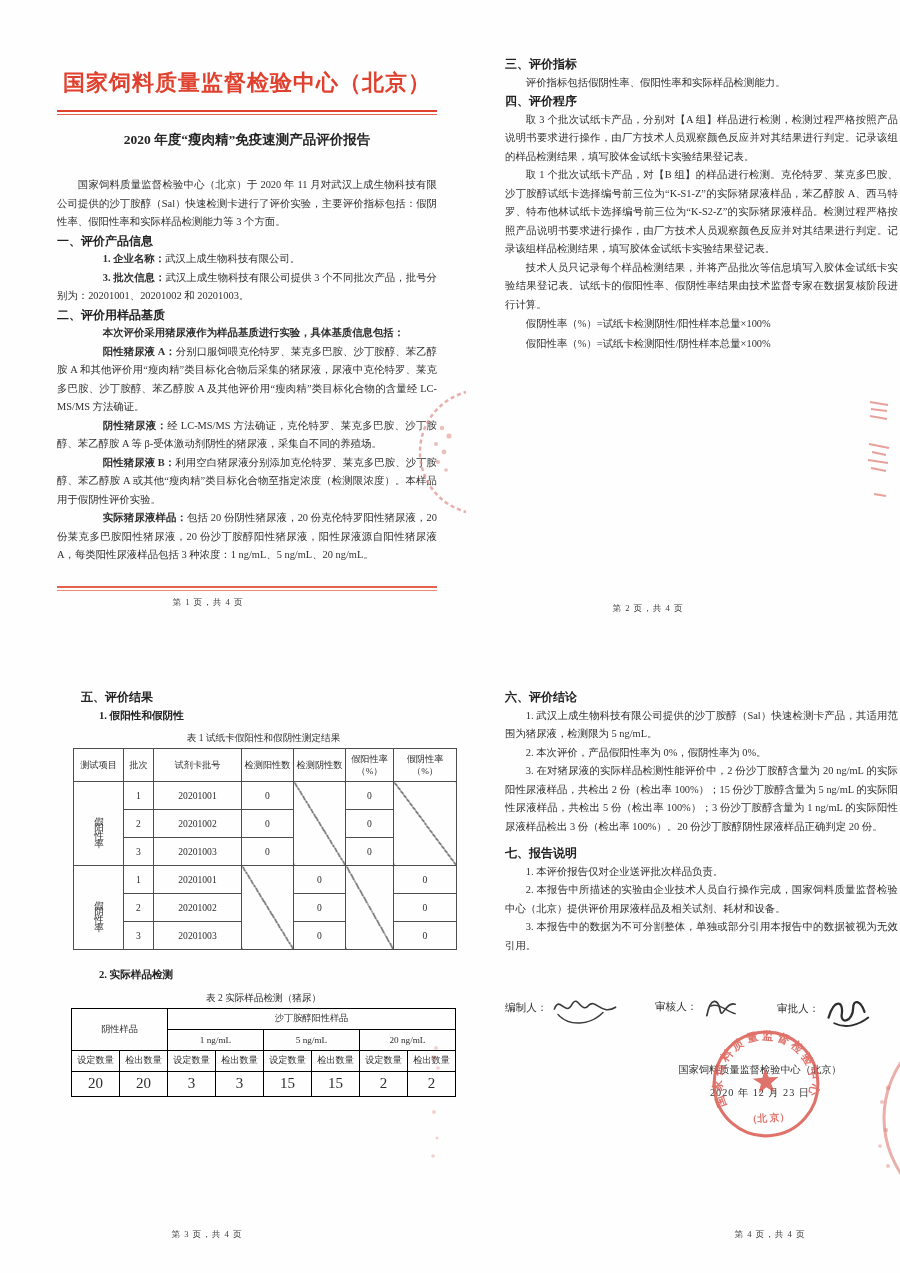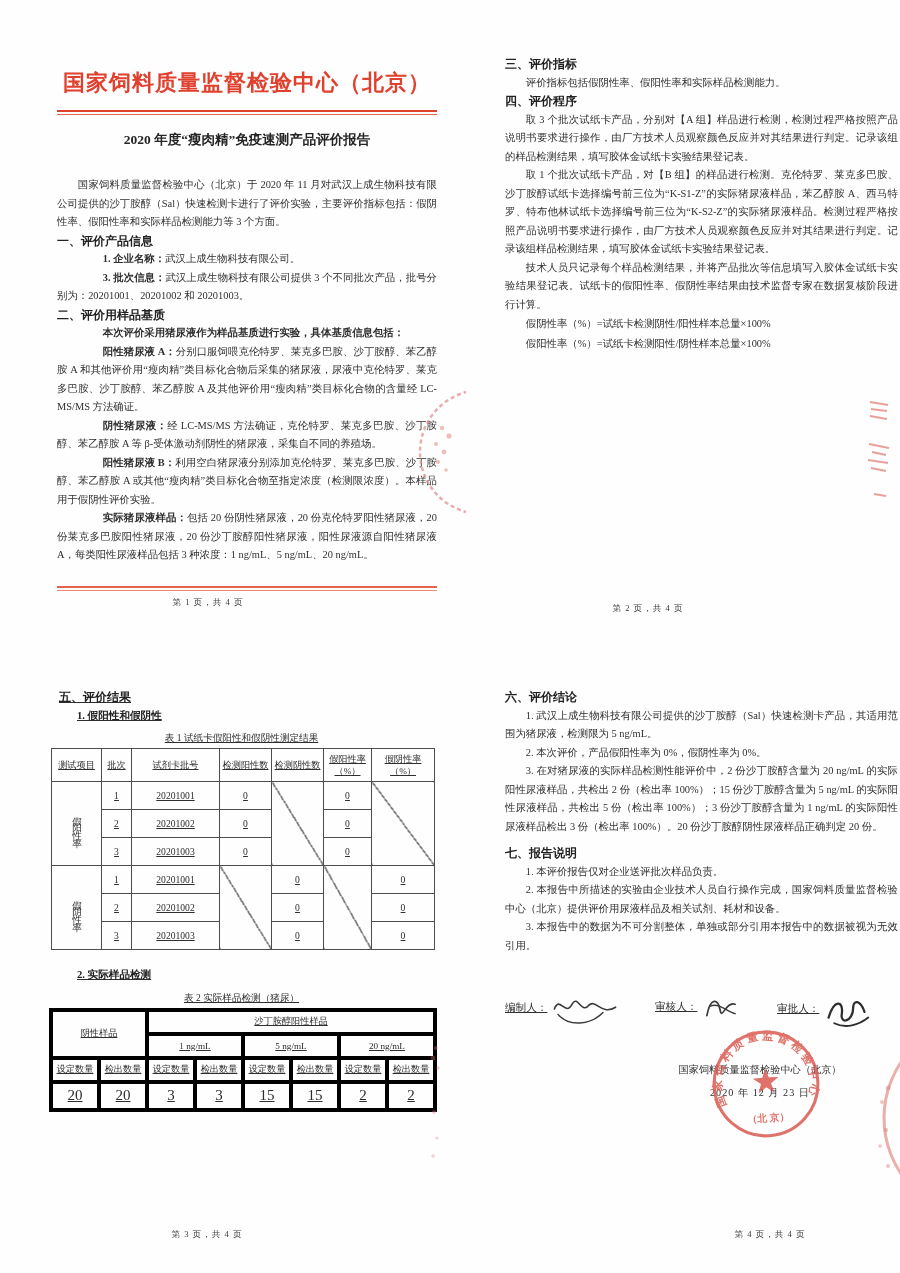--- a/index.html
+++ b/index.html
@@ -4,21 +4,21 @@
 <style>
   html,body { margin:0; padding:0; background:#ffffff; }
   .sheet {
     position:relative; width:900px; height:1273px; overflow:hidden;
     background:#fefefe; color:#2f2f2f;
     font-family:"Liberation Serif","DejaVu Serif",serif;
   }
   .page { position:absolute; }
   #p1 { left:57px;  top:58px;  width:380px; }
   #p2 { left:505px; top:55px;  width:393px; }
-  #p3 { left:49px;  top:688px; width:385px;text-decoration:underline; }
+  #p3 { left:71px;  top:688px; width:385px; }
   #p4 { left:505px; top:688px; width:393px; }
 
   .org-title {
     margin:12px 0 0 0; text-align:center; font-weight:bold;
     font-size:22px; line-height:26px; color:#e0402e; letter-spacing:1px;
     white-space:nowrap;
   }
   .double-rule { margin-top:14px; }
   .double-rule .r1 { height:2px; background:#e0402e; }
   .double-rule .r2 { height:1px; background:#e4634b; margin-top:2px; }
@@ -45,35 +45,35 @@
   .t1 td { height:25px; font-size:9.6px; }
   .vert span {
     writing-mode:vertical-rl; text-orientation:upright;
     letter-spacing:7px; font-size:9.6px; display:inline-block;
   }
   .diag { background:linear-gradient(to right top,
       transparent calc(50% - 0.6px), #555 calc(50% - 0.6px),
       #555 calc(50% + 0.6px), transparent calc(50% + 0.6px)); }
 
   .t2 { width:384px; font-size:9.2px; text-align:center; color:#2d2d2d; }
-  .t2 th,.t2 td { border:4px solid #000000; padding:1px; font-weight:normal; }
+  .t2 th,.t2 td { border:1px solid #000000; padding:1px; font-weight:normal; }
   .t2 .hrow th { height:18px; }
   .t2 td { height:22px; font-size:15px; }
 
   .footer { position:absolute; font-size:8.6px; color:#3c3c3c; text-align:center; width:300px; letter-spacing:1px; }
   #f1 { left:58px;  top:597px; }
   #f2 { left:498px; top:603px; }
   #f3 { left:57px;  top:1229px; }
   #f4 { left:620px; top:1229px; }
   .p1-bottom-rule { position:absolute; left:57px; top:586px; width:380px; }
   .p1-bottom-rule .r1 { height:2px; background:#e4634b; }
   .p1-bottom-rule .r2 { height:1px; background:#eb8a70; margin-top:2px; }
 
   .sig-row { position:relative; height:58px; margin-top:22px; }
-  .sig-group { position:absolute; top:14px; font-size:10.6px; white-space:nowrap;text-decoration:underline; }
+  .sig-group { position:absolute; top:14px; font-size:10.6px; white-space:nowrap; }
   .sig-group svg { vertical-align:middle; margin-left:2px; }
   #sig1 { left:0px; }
   #sig2 { left:150px; }
   #sig3 { left:272px; }
 
   .issuer-block { position:absolute; left:655px; top:1062px; width:210px; text-align:center; font-size:10.2px; line-height:16px; color:#2d2d2d; }
   .issuer-date { margin-top:7px; letter-spacing:1px; }
 
   .stamp { position:absolute; left:710px; top:1028px; width:112px; height:112px; opacity:.82; transform:rotate(-4deg); }
   .edge-stamp { position:absolute; }

